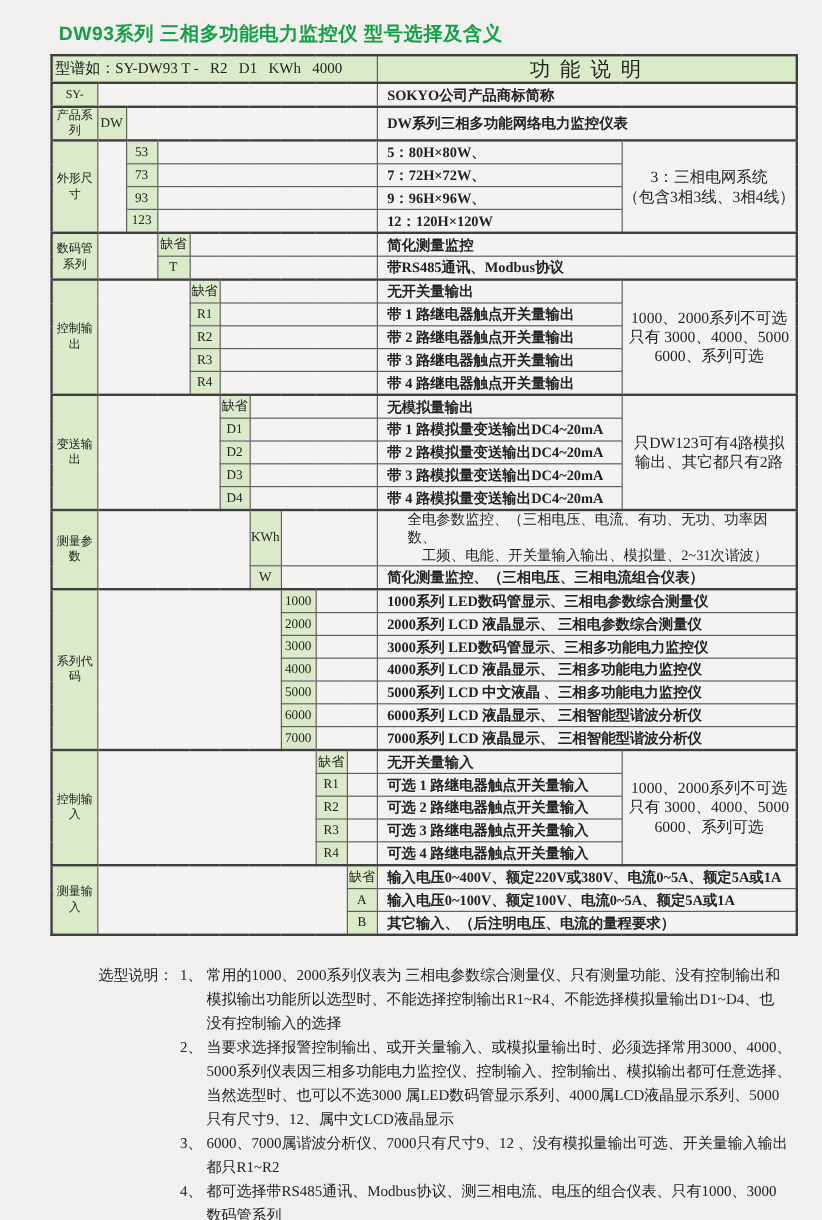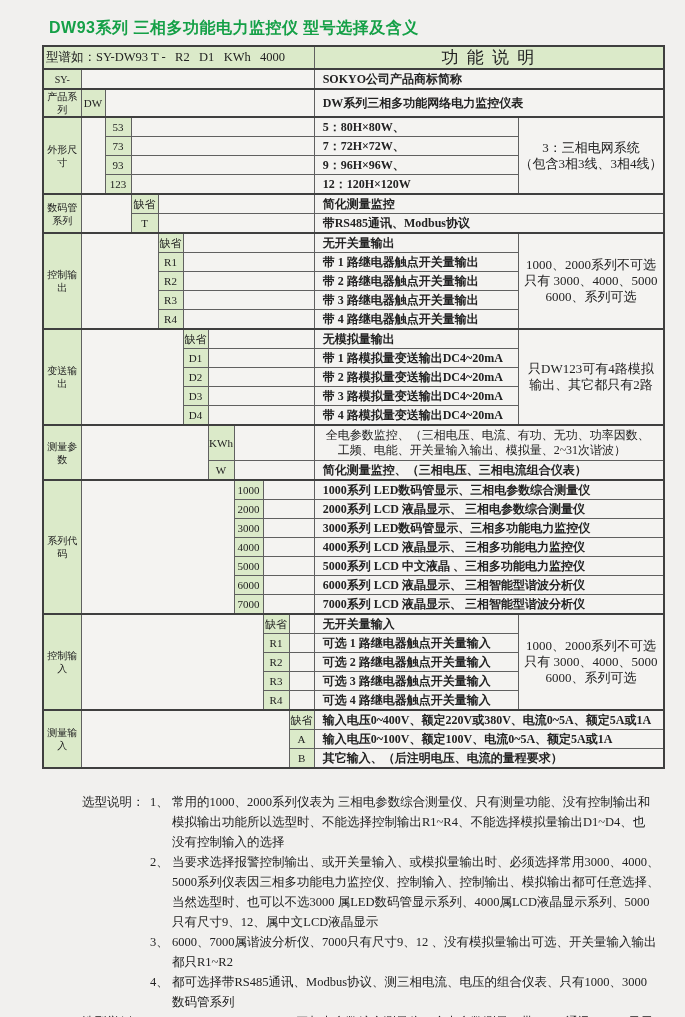--- a/index.html
+++ b/index.html
@@ -22,21 +22,21 @@
   td{
     border:1px solid #606060;height:18px;padding:0;
     font-size:12px;line-height:13px;color:#222;overflow:hidden;
     vertical-align:middle;
   }
   .green{background:#dbeac9;}
   .label{font-size:10px;text-align:center;}
   .code{text-align:center;font-size:11px;}
   .desc{padding-left:8px;white-space:nowrap;font-weight:bold;}
   .note{text-align:center;white-space:pre-line;line-height:16px;font-size:13px;}
-  .pre2{white-space:pre-wrap;line-height:15px;padding-left:11px;}
+  .pre2{white-space:pre-wrap;line-height:15px;padding-left:25px;}
   tr.tall td{height:34px;}
   tr.gs td{border-top:2px solid #3f3f3f;}
   tr.hdr td{height:21px;}
   .hdr-left{padding-left:2px;white-space:pre-wrap;font-size:12.5px;}
   .hdr-right{text-align:center;font-size:17px;letter-spacing:2px;}
   .notes{margin:23px 0 0 82px;font-size:12.5px;line-height:20px;}
   .nrow{display:flex;align-items:flex-start;}
   .nlabel{width:68px;flex:none;}
   .nitems{flex:1;}
   .nitem{display:flex;align-items:flex-start;}

